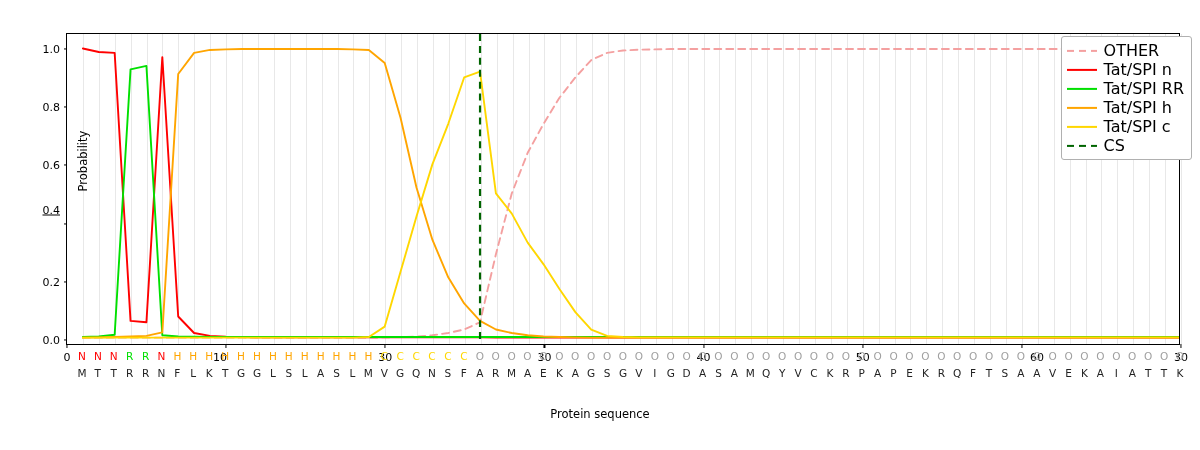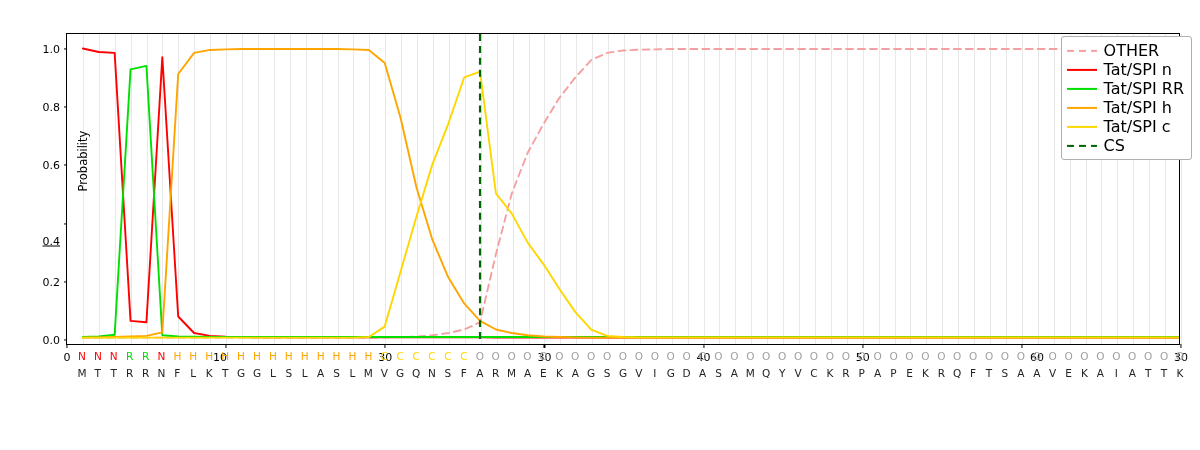--- a/index.html
+++ b/index.html
@@ -151,21 +151,21 @@
         <polyline points="15.91,305.00 31.83,304.42 47.74,302.67 63.66,35.57 79.57,32.07 95.49,303.25 111.40,304.42 127.31,304.71 143.23,305.00 159.14,305.00 175.06,305.00 190.97,305.00 206.89,305.00 222.80,305.00 238.71,305.00 254.63,305.00 270.54,305.00 286.46,305.00 302.37,305.00 318.29,305.00 334.20,305.00 350.11,305.00 366.03,305.00 381.94,305.00 397.86,305.00 413.77,305.00 429.69,305.00 445.60,305.00 461.51,305.00 477.43,305.00 493.34,305.00 509.26,305.00 525.17,305.00 541.09,305.00 557.00,305.00 572.91,305.00 588.83,305.00 604.74,305.00 620.66,305.00 636.57,305.00 652.49,305.00 668.40,305.00 684.31,305.00 700.23,305.00 716.14,305.00 732.06,305.00 747.97,305.00 763.89,305.00 779.80,305.00 795.71,305.00 811.63,305.00 827.54,305.00 843.46,305.00 859.37,305.00 875.29,305.00 891.20,305.00 907.11,305.00 923.03,305.00 938.94,305.00 954.86,305.00 970.77,305.00 986.69,305.00 1002.60,305.00 1018.51,305.00 1034.43,305.00 1050.34,305.00 1066.26,305.00 1082.17,305.00 1098.09,305.00 1114.00,305.00" fill="none" stroke="#00e000" stroke-width="1.9" stroke-linejoin="round" stroke-linecap="round"></polyline>
         <polyline points="15.91,305.59 31.83,305.29 47.74,305.00 63.66,304.42 79.57,303.84 95.49,300.34 111.40,40.24 127.31,18.95 143.23,16.04 159.14,15.45 175.06,15.16 190.97,15.16 206.89,15.16 222.80,15.16 238.71,15.16 254.63,15.16 270.54,15.16 286.46,15.45 302.37,16.04 318.29,29.16 334.20,84.56 350.11,154.54 366.03,207.03 381.94,244.93 397.86,271.18 413.77,288.67 429.69,297.42 445.60,300.92 461.51,303.25 477.43,304.42 493.34,305.00 509.26,305.29 525.17,305.59 541.09,305.59 557.00,305.59 572.91,305.59 588.83,305.59 604.74,305.59 620.66,305.59 636.57,305.59 652.49,305.59 668.40,305.59 684.31,305.59 700.23,305.59 716.14,305.59 732.06,305.59 747.97,305.59 763.89,305.59 779.80,305.59 795.71,305.59 811.63,305.59 827.54,305.59 843.46,305.59 859.37,305.59 875.29,305.59 891.20,305.59 907.11,305.59 923.03,305.59 938.94,305.59 954.86,305.59 970.77,305.59 986.69,305.59 1002.60,305.59 1018.51,305.59 1034.43,305.59 1050.34,305.59 1066.26,305.59 1082.17,305.59 1098.09,305.59 1114.00,305.59" fill="none" stroke="#ffa500" stroke-width="1.9" stroke-linejoin="round" stroke-linecap="round"></polyline>
         <polyline points="15.91,305.59 31.83,305.59 47.74,305.59 63.66,305.59 79.57,305.59 95.49,305.59 111.40,305.59 127.31,305.59 143.23,305.59 159.14,305.59 175.06,305.59 190.97,305.59 206.89,305.59 222.80,305.59 238.71,305.59 254.63,305.59 270.54,305.59 286.46,305.59 302.37,305.00 318.29,294.50 334.20,239.10 350.11,183.70 366.03,131.21 381.94,90.39 397.86,43.74 413.77,37.91 429.69,160.37 445.60,180.79 461.51,209.94 477.43,231.81 493.34,256.60 509.26,279.93 525.17,297.42 541.09,303.84 557.00,305.00 572.91,305.29 588.83,305.29 604.74,305.29 620.66,305.29 636.57,305.29 652.49,305.29 668.40,305.29 684.31,305.29 700.23,305.29 716.14,305.29 732.06,305.29 747.97,305.29 763.89,305.29 779.80,305.29 795.71,305.29 811.63,305.29 827.54,305.29 843.46,305.29 859.37,305.29 875.29,305.29 891.20,305.29 907.11,305.29 923.03,305.29 938.94,305.29 954.86,305.29 970.77,305.29 986.69,305.29 1002.60,305.29 1018.51,305.29 1034.43,305.29 1050.34,305.29 1066.26,305.29 1082.17,305.29 1098.09,305.29 1114.00,305.29" fill="none" stroke="#ffd700" stroke-width="1.9" stroke-linejoin="round" stroke-linecap="round"></polyline>
         <line x1="413.7714285714286" x2="413.7714285714286" y1="0" y2="312" stroke="#006400" stroke-width="2.2" stroke-dasharray="7,5"></line>
       </svg>
     <div id="axis-marks">
         <div class="ytick" style="top: 306.17px;">0.0</div>
         <div class="ytickmark" style="top: 306.17px;"></div>
         <div class="ytick" style="top: 247.85px;">0.2</div>
         <div class="ytickmark" style="top: 247.85px;"></div>
-        <div class="ytick" style="top: 207px; text-decoration: underline;">0.4</div>
+        <div class="ytick" style="top: 176px; text-decoration: underline;">0.4</div>
         <div class="ytickmark" style="top: 189.53px;"></div>
         <div class="ytick" style="top: 131.21px;">0.6</div>
         <div class="ytickmark" style="top: 131.21px;"></div>
         <div class="ytick" style="top: 72.9px;">0.8</div>
         <div class="ytickmark" style="top: 72.9px;"></div>
         <div class="ytick" style="top: 14.58px;">1.0</div>
         <div class="ytickmark" style="top: 14.58px;"></div>
         <div class="xtick" style="left: 0px;">0</div>
         <div class="xtickmark" style="left: 0px;"></div>
         <div class="xtick" style="left: 153px;">10</div>
@@ -324,20 +324,21 @@
       <span style="left: 1002.6px;">E</span>
       <span style="left: 1018.51px;">K</span>
       <span style="left: 1034.43px;">A</span>
       <span style="left: 1050.34px;">I</span>
       <span style="left: 1066.26px;">A</span>
       <span style="left: 1082.17px;">T</span>
       <span style="left: 1098.09px;">T</span>
       <span style="left: 1114px;">K</span>
     </div>
 
+  <div class="xlab">Protein sequence</div>
 
   <div class="legend" id="legend">
       <div class="legend-row">
         <span class="legend-swatch">
           <i style="background: repeating-linear-gradient(to right, rgb(244, 160, 160) 0px, rgb(244, 160, 160) 7px, transparent 7px, transparent 12px);"></i>
         </span>
         <span class="legend-text">OTHER</span>
       </div>
       <div class="legend-row">
         <span class="legend-swatch">

